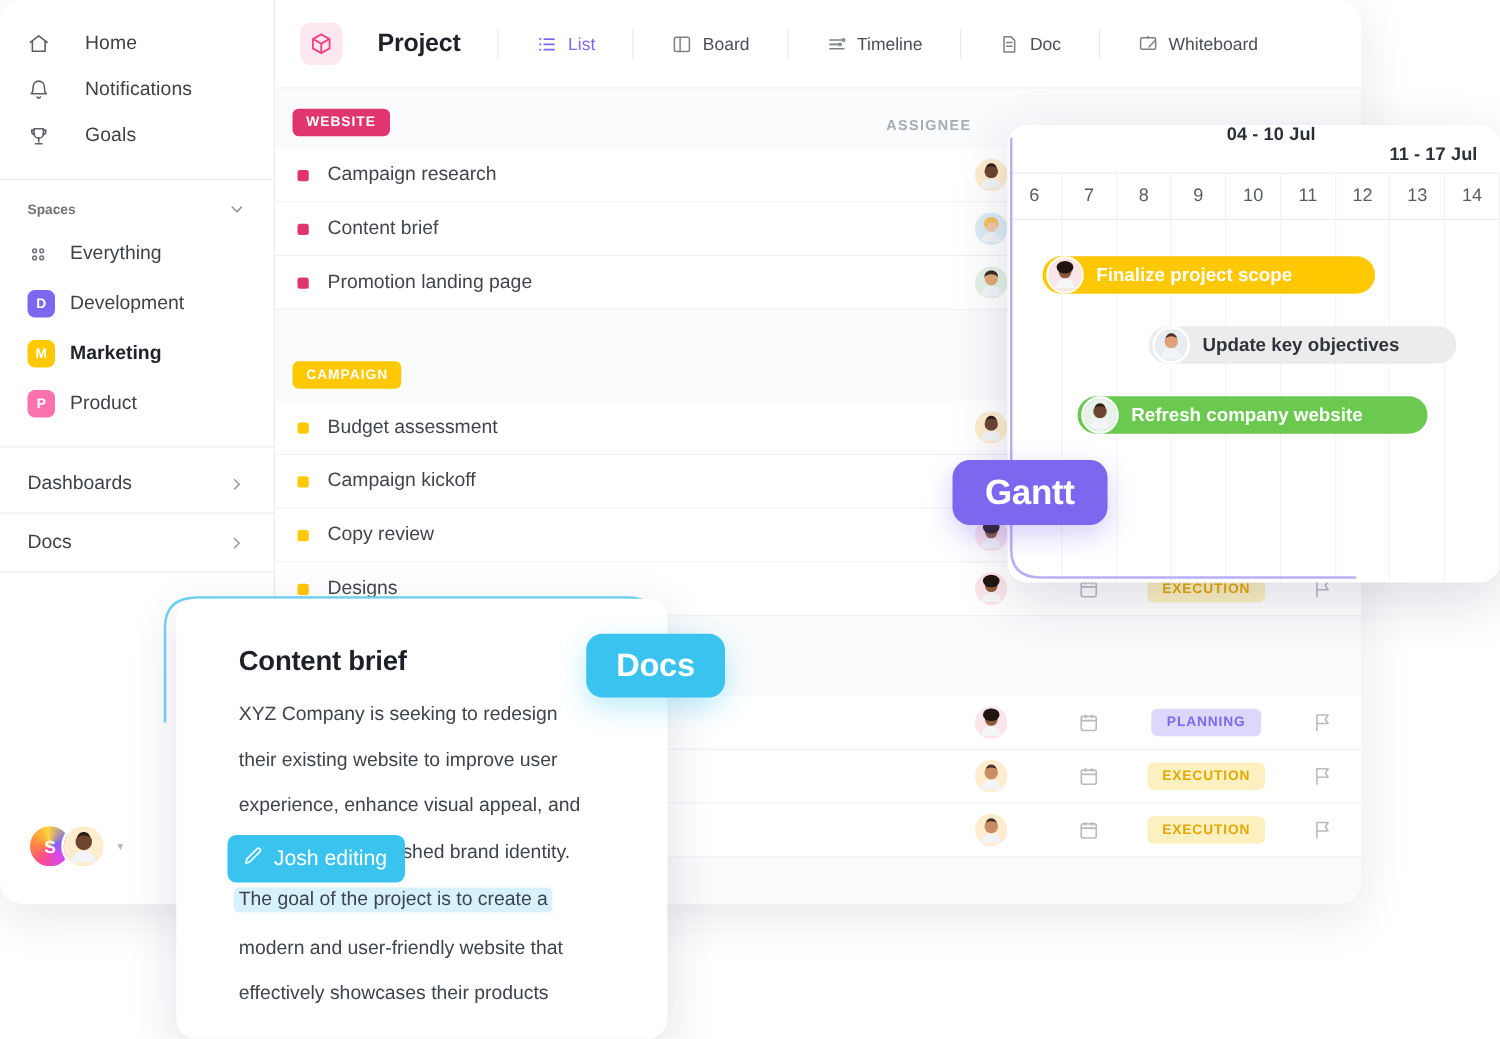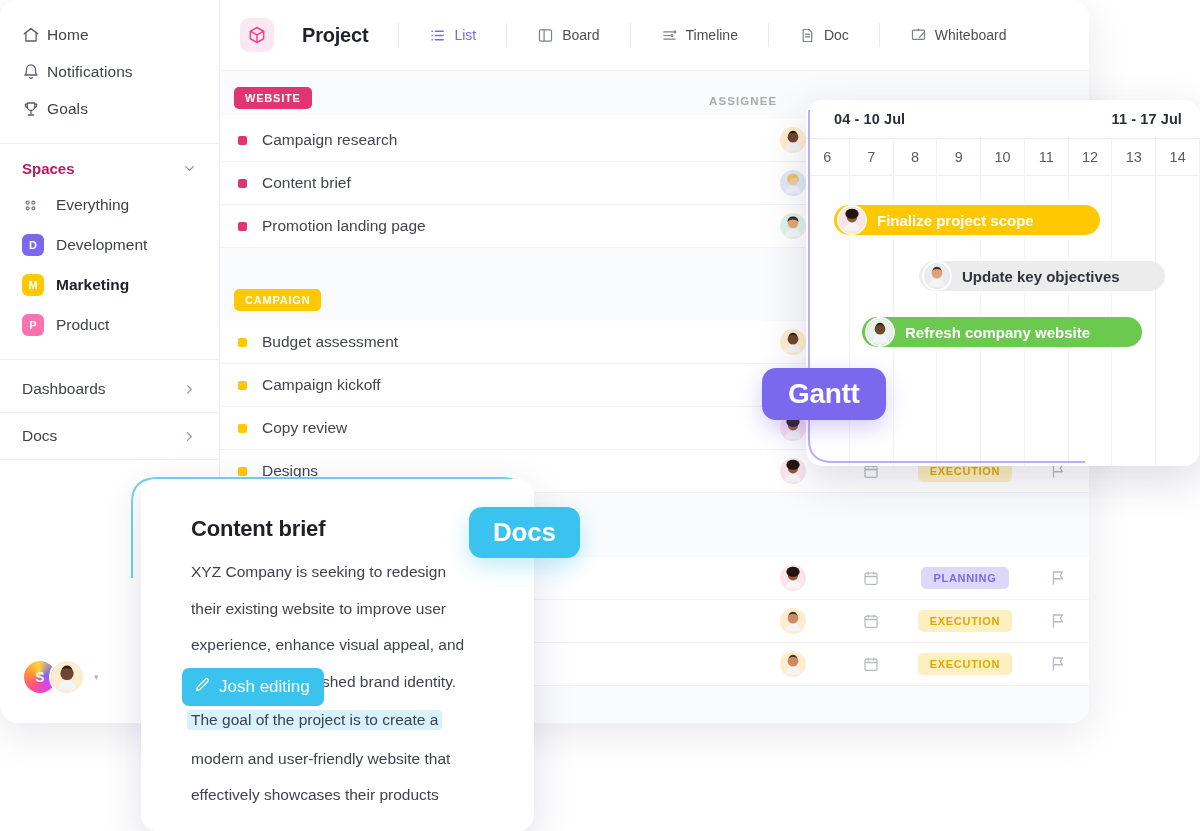--- a/index.html
+++ b/index.html
@@ -49,37 +49,37 @@
   }
   .nav-item .ico {
     width: 22px;
     display: flex;
     align-items: center;
     justify-content: flex-start;
     color: #5c5f66;
     flex: none;
   }
   .nav-item .lbl {
-    margin-left: 3px;
+    margin-left: 24px;
     font-size: 15.5px;
     color: #3e4348;
     letter-spacing: .1px;
   }
   .divider { height: 1px; background: #eceef1; margin: 6px 0; }
 
   .section-head {
     display: flex;
     align-items: center;
     justify-content: space-between;
     padding: 10px 22px 8px 22px;
   }
   .section-head .title {
-    font-size: 15px;
+    font-size: 11px;
     font-weight: bold;
-    color: #be185d;
+    color: #737373;
   }
   .section-head .chev { color: #8b9096; display: flex; }
 
   .space-item {
     display: flex;
     align-items: center;
     height: 40px;
     padding: 0 22px;
     cursor: pointer;
   }
@@ -257,20 +257,21 @@
     width: 394px; height: 366px;
     background: #ffffff;
     border-radius: 16px;
     box-shadow: 0 14px 44px rgba(40, 35, 90, 0.16);
     overflow: hidden;
   }
   #gantt-weeks {
     display: flex;
     height: 38px;
     align-items: center;
+    flex-direction: column;
   }
   .wk {
     font-size: 14.5px;
     font-weight: bold;
     color: #2b3038;
     letter-spacing: .1px;
   }
   #gantt-days {
     display: flex;
     height: 36px;

